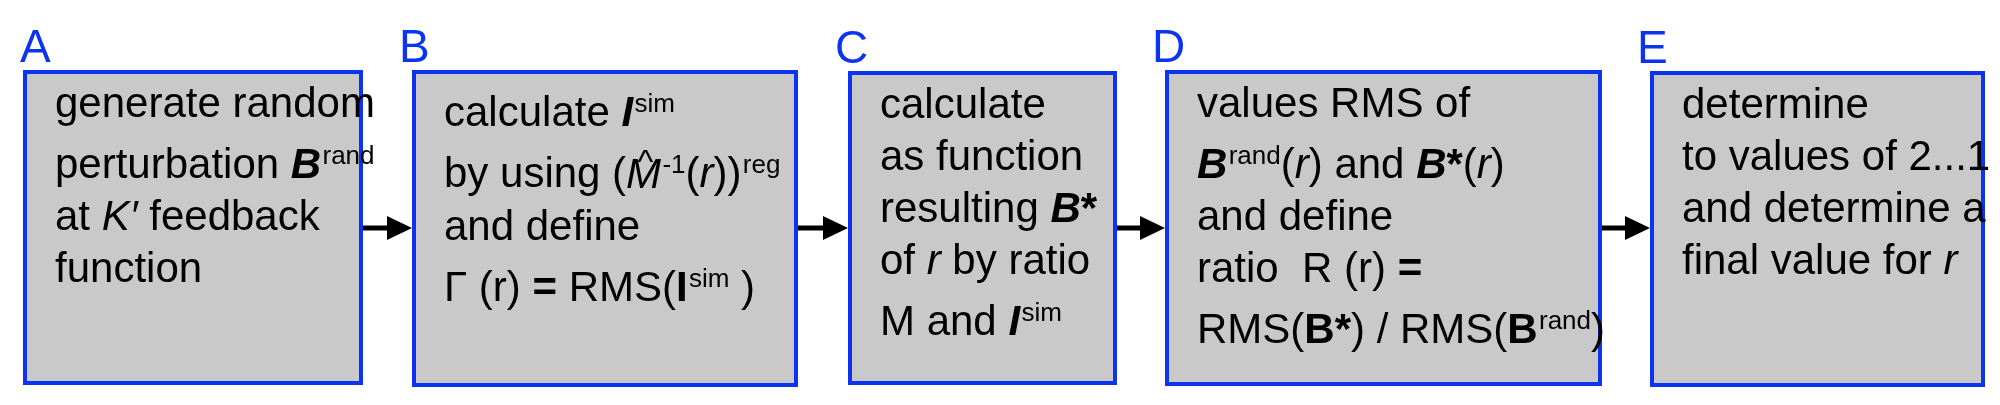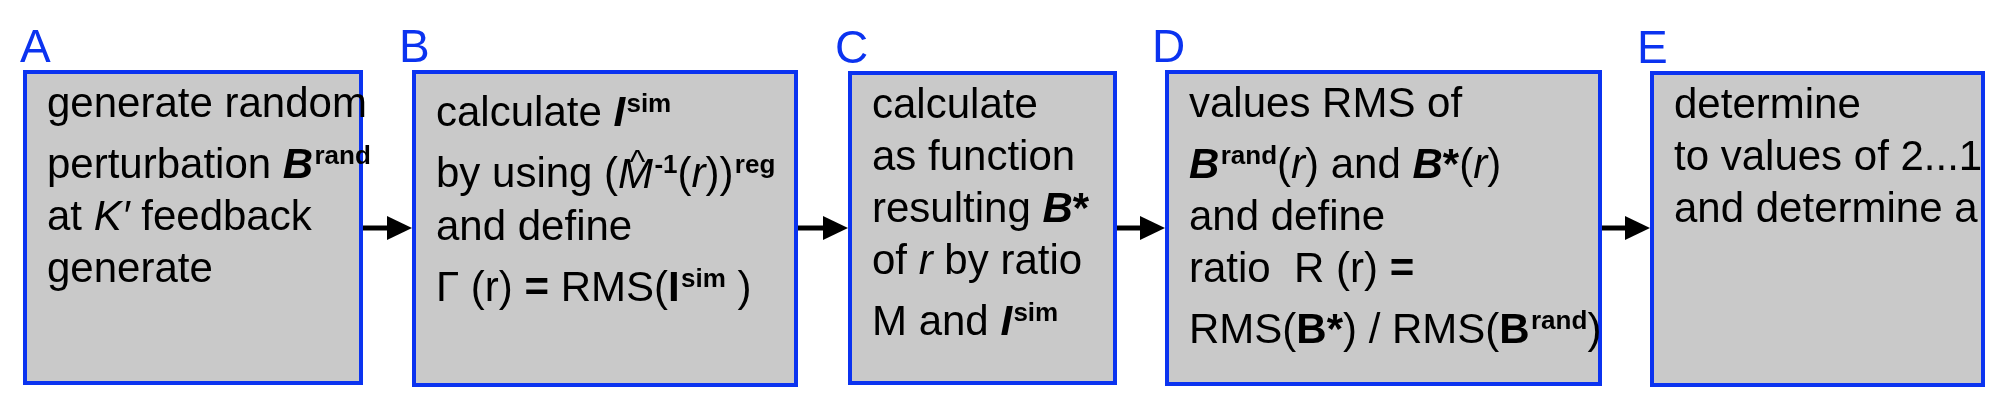--- a/index.html
+++ b/index.html
@@ -17,36 +17,35 @@
     font-size:46px;line-height:44px;
     color:#0b33f0;
     font-weight:400;
   }
   .step.first .step-label{left:-3px;}
   .step-box{
     position:absolute;left:0;top:0;right:0;bottom:0;
     background:#c9c9c9;
     border:4px solid #0b33f0;
     box-sizing:border-box;
-    padding:3px 0 0 20px;
+    padding:3px 0 0 28px;
   }
   .text-line{
     font-size:42px;
     line-height:52px;
     color:#000000;
     white-space:nowrap;
   }
   .seg-i{font-style:italic;}
   .seg-b{font-weight:bold;}
   .seg-bi{font-weight:bold;font-style:italic;}
   .seg-sup{
     font-size:0.62em;
     vertical-align:0.55em;
     margin-left:0.05em;
-    font-weight:bold;
   }
   .seg-ihat{
     position:relative;
     display:inline-block;
     font-style:italic;
   }
   .ihat-mark{
     position:absolute;
     left:0.34em;
     top:-0.36em;
@@ -64,21 +63,21 @@
 
 <div id="canvas">
 
   <div class="step first" style="left:23px;top:70px;width:340px;height:315px;">
     <div class="step-label">A</div>
     <div class="step-box">
       <div class="step-lines">
           <div class="text-line"><span>generate random</span></div>
           <div class="text-line"><span>perturbation </span><span class="seg-bi">B</span><span class="seg-sup">rand</span></div>
           <div class="text-line"><span>at </span><span class="seg-i">K′ </span><span>feedback</span></div>
-          <div class="text-line"><span>generate</span></div>
+          <div class="text-line"><span>function</span></div>
         </div>
     </div>
   </div>
 
   <div class="arrow" style="left:363px;width:49px;">
     <svg viewBox="0 0 49 26" preserveAspectRatio="none">
       <line x1="0" y1="13" x2="30" y2="13" stroke="#000000" stroke-width="5"></line>
       <polygon points="24,1 49,13 24,25" fill="#000000"></polygon>
     </svg>
   </div>
@@ -142,17 +141,18 @@
     </svg>
   </div>
 
   <div class="step" style="left:1650px;top:71px;width:335px;height:316px;">
     <div class="step-label">E</div>
     <div class="step-box">
       <div class="step-lines">
           <div class="text-line"><span>determine</span></div>
           <div class="text-line"><span>to values of 2...1</span></div>
           <div class="text-line"><span>and determine a</span></div>
+          <div class="text-line"><span>final value for </span><span class="seg-i">r</span></div>
         </div>
     </div>
   </div>
 
 </div>
 
 </body></html>

